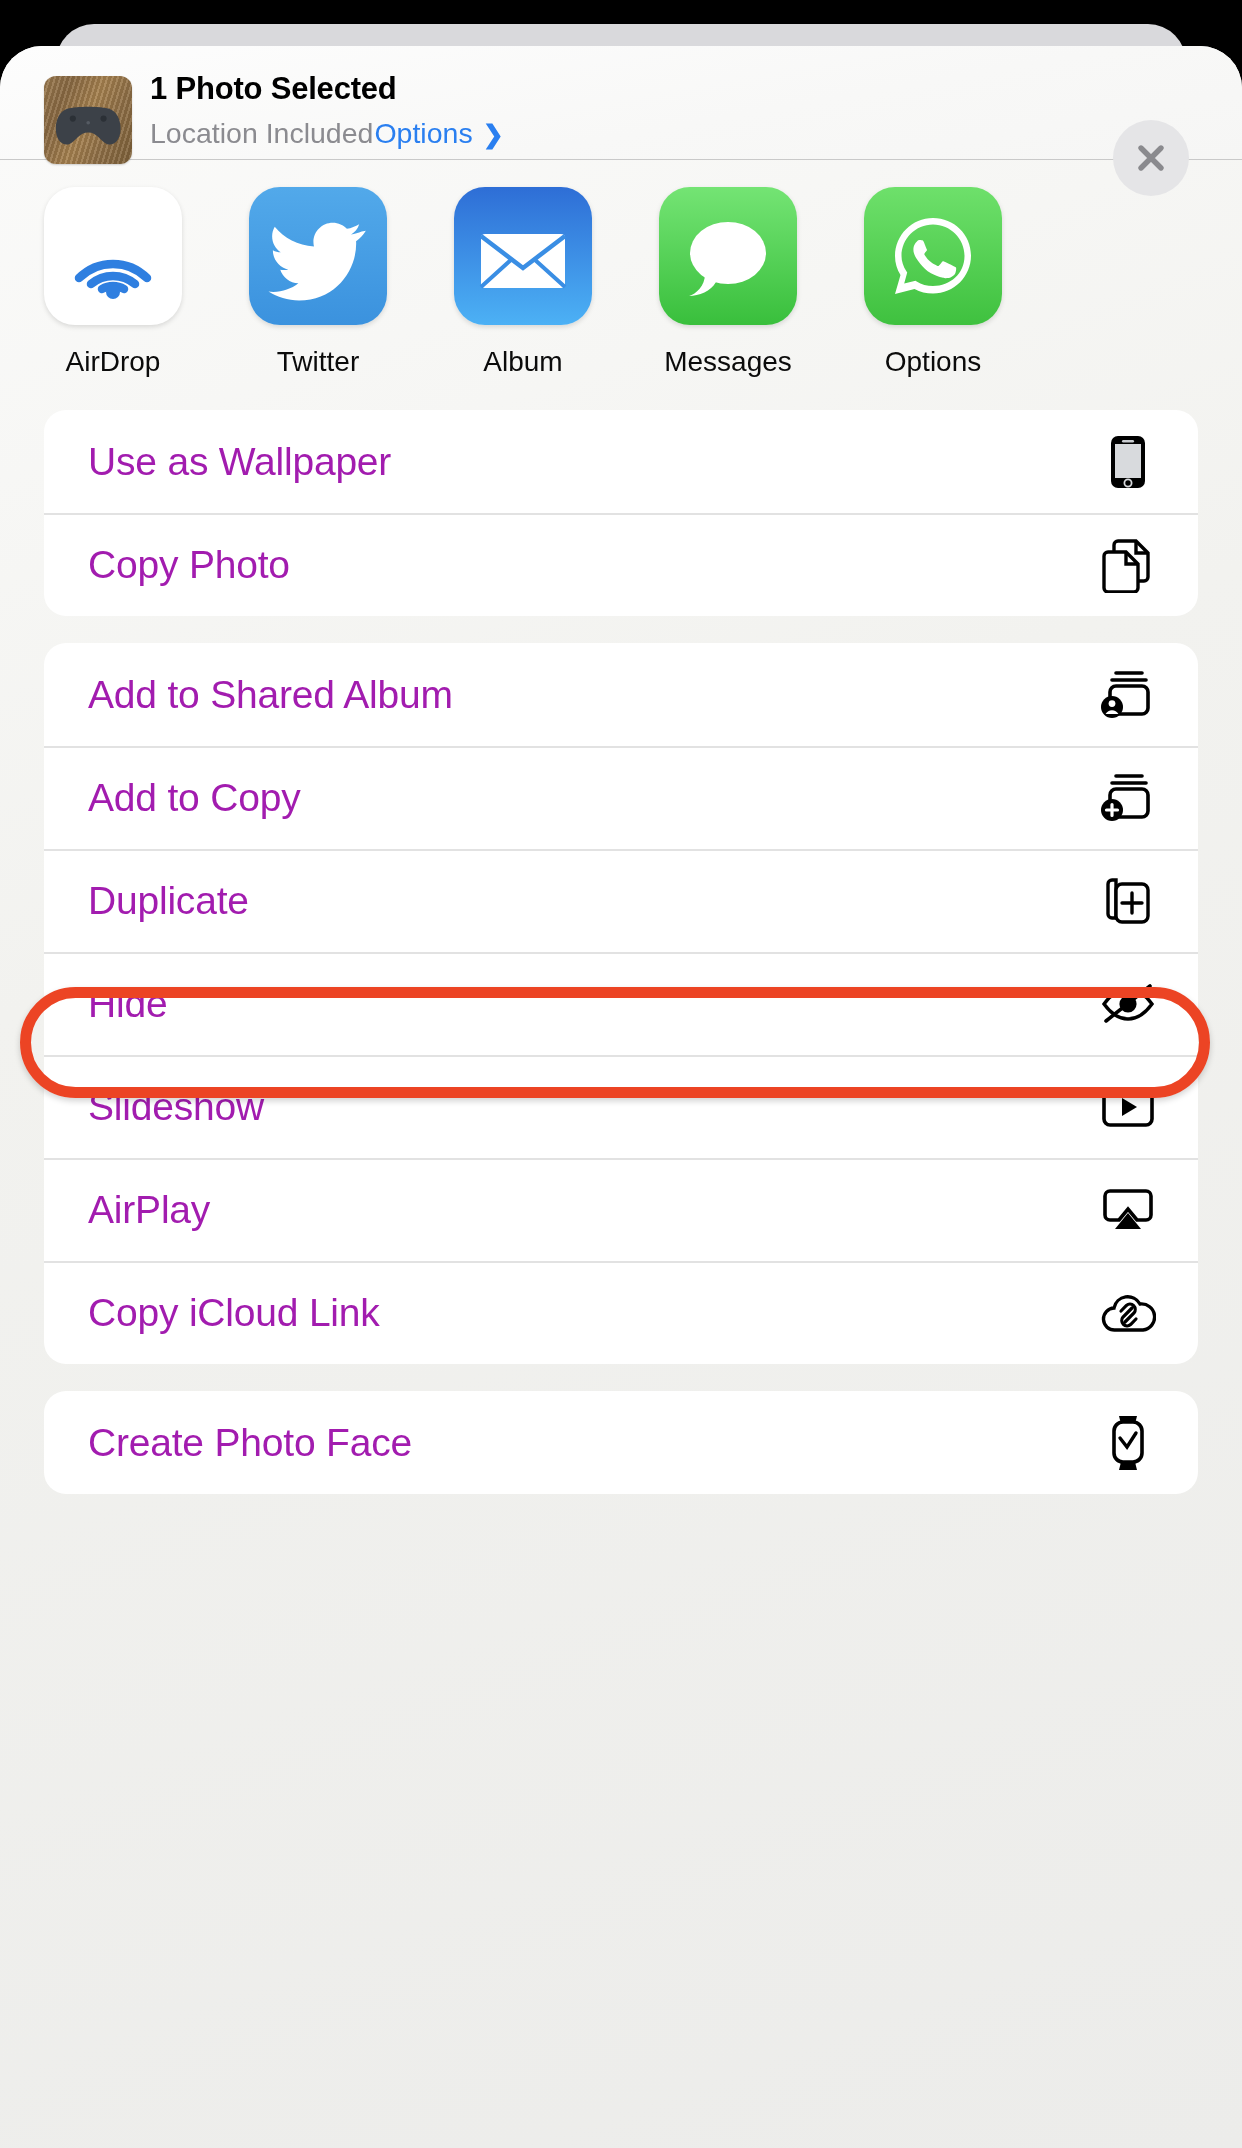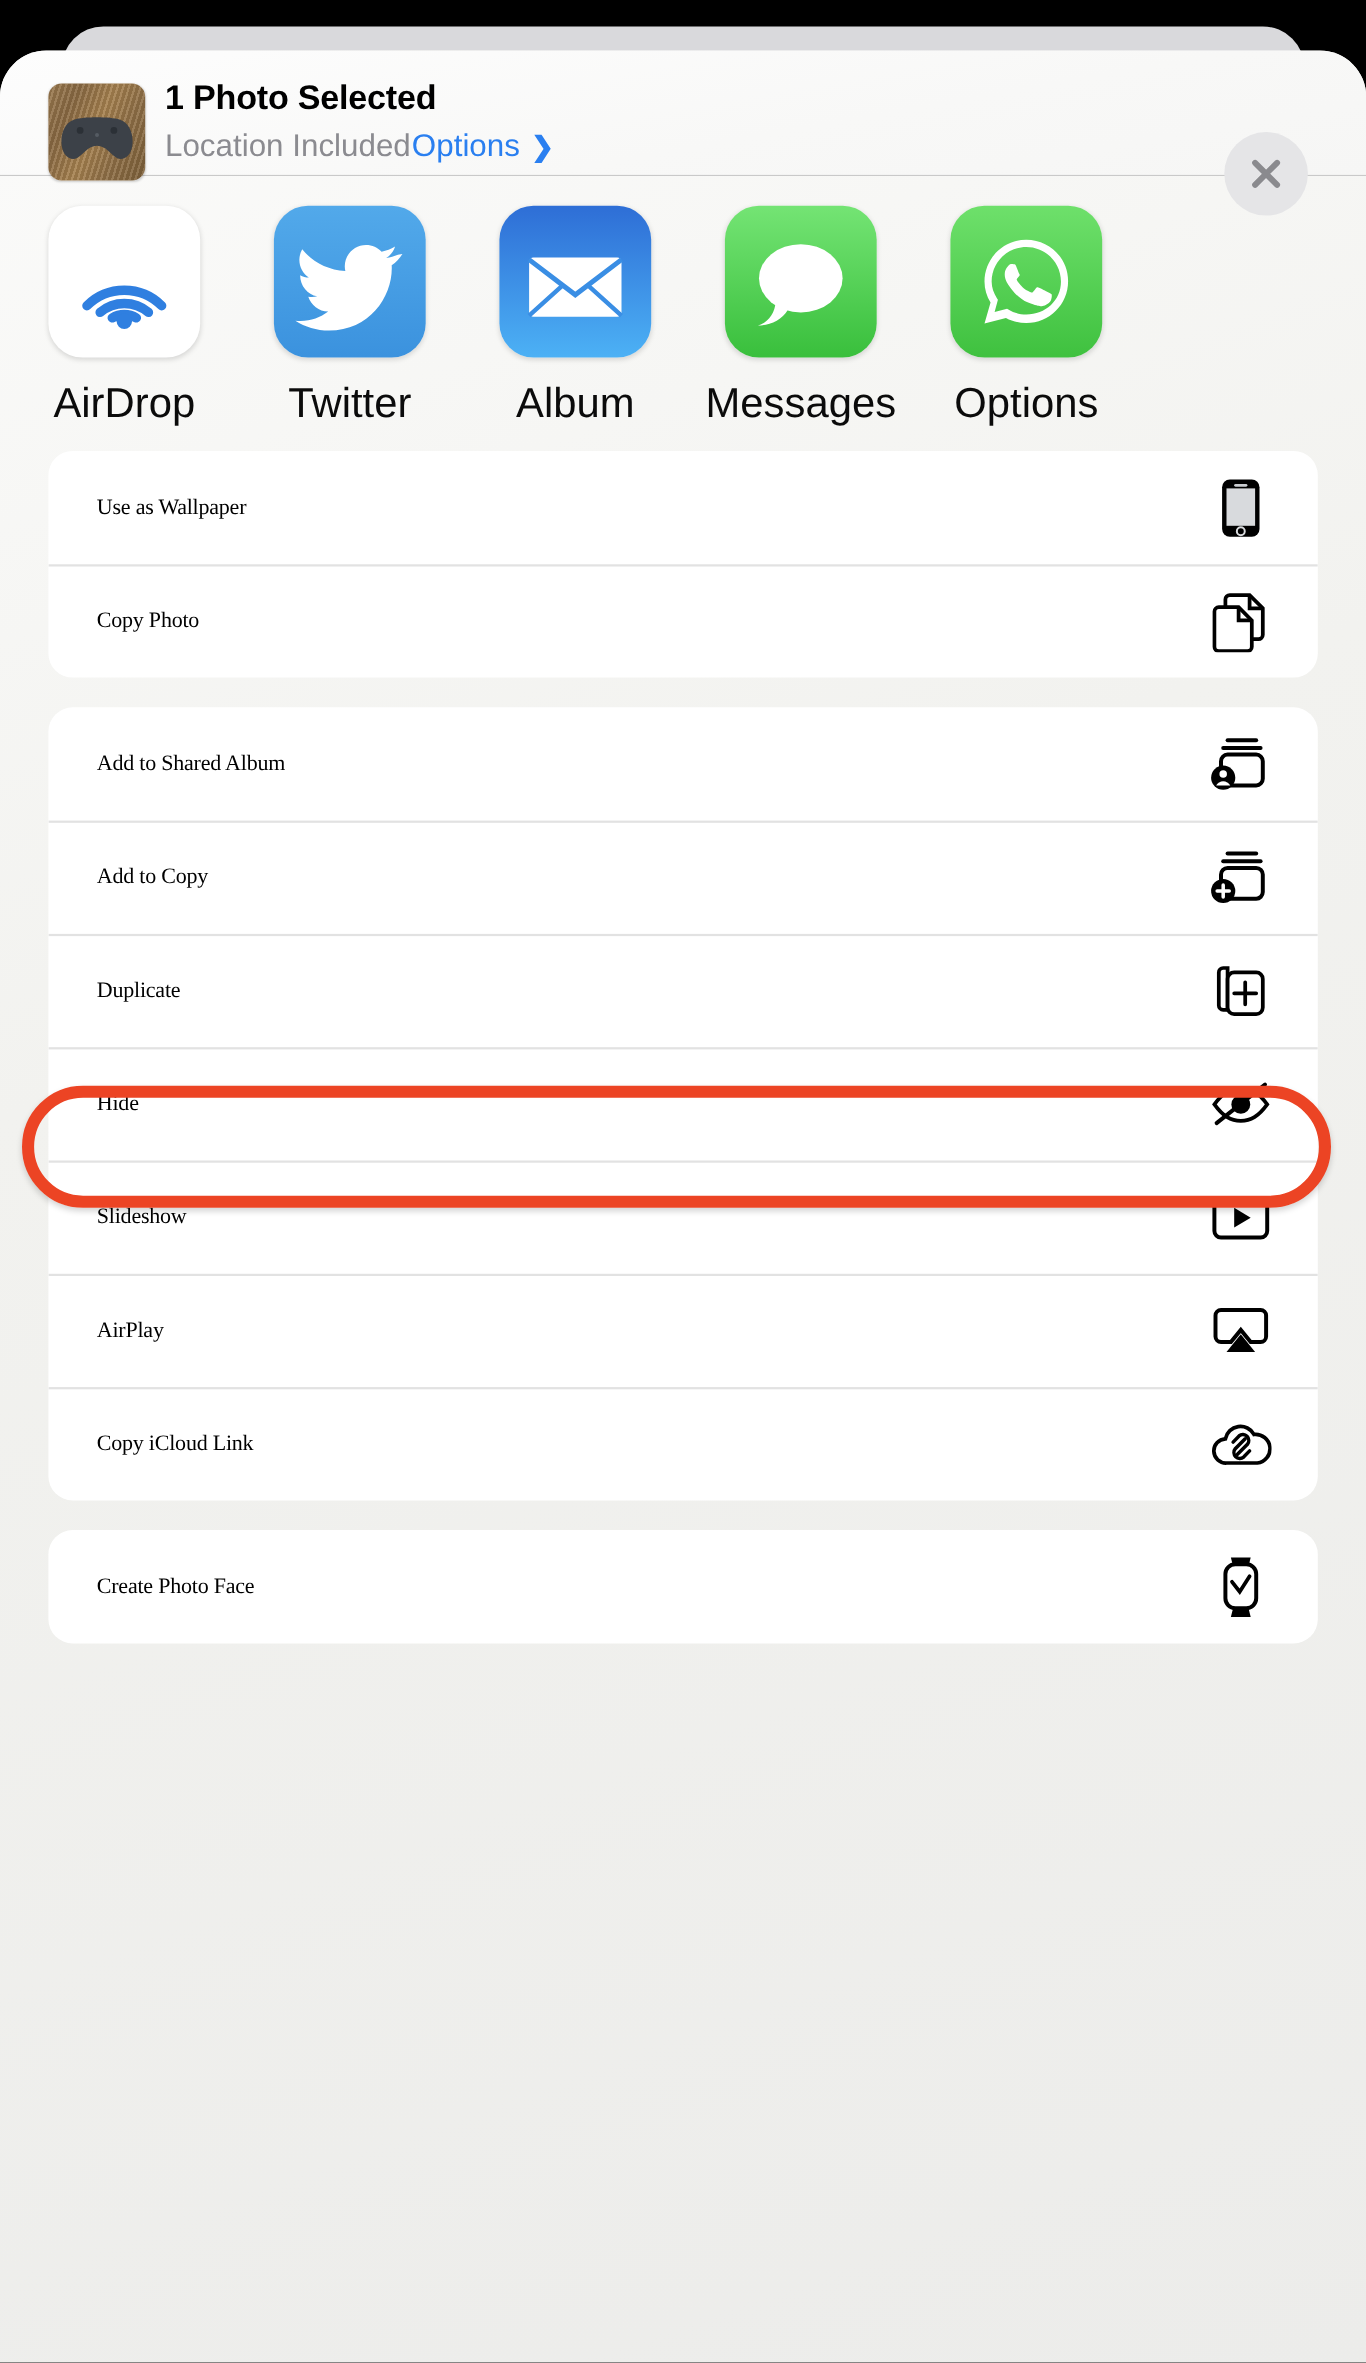--- a/index.html
+++ b/index.html
@@ -65,21 +65,21 @@
   .app{
     position:absolute; top:27px; width:174px;
     display:flex; flex-direction:column; align-items:center;
   }
   .app-icon{
     width:138px; height:138px; border-radius:31px;
     box-shadow:0 2px 5px rgba(0,0,0,.13);
     position:relative; overflow:hidden;
     display:flex; align-items:center; justify-content:center;
   }
-  .app-label{ margin-top:21px; font-size:38px; color:#0b0b0b; white-space:nowrap; }
+  .app-label{ margin-top:21px; font-size:28px; color:#0b0b0b; white-space:nowrap; }
 
   .ic-airdrop{ background:#fff; }
   .ic-twitter{ background:linear-gradient(180deg,#52a9ea 0%,#3b92de 100%); }
   .ic-mail{ background:linear-gradient(180deg,#2e6ed6 0%,#4cb1f5 100%); }
   .ic-messages{ background:linear-gradient(180deg,#74e474 0%,#39bf3c 100%); }
   .ic-whatsapp{ background:linear-gradient(180deg,#6ee06b 0%,#3fc13f 100%); }
 
   
   .cards{ padding:0 44px; }
   .card{
@@ -88,21 +88,21 @@
   }
   .row{
     position:relative; height:103px;
     display:flex; align-items:center;
     padding:0 44px 0 44px;
   }
   .row + .row::before{
     content:""; position:absolute; left:0; top:0; right:0; height:1.5px;
     background:#e2e2e2;
   }
-  .row-label{ font-size:20px; color:#000000; letter-spacing:-.2px;font-family:Liberation Serif, serif; }
+  .row-label{ font-size:39px; color:#a21caf; letter-spacing:-.2px; }
   .row-icon{
     position:absolute; right:42px; top:50%; transform:translateY(-50%);
     width:56px; height:56px; display:flex; align-items:center; justify-content:center;
   }
 
   
   .highlight{
     position:absolute; border:11px solid #ec4424;
     border-radius:60px; pointer-events:none;
     box-shadow:0 3px 6px rgba(0,0,0,.18);

